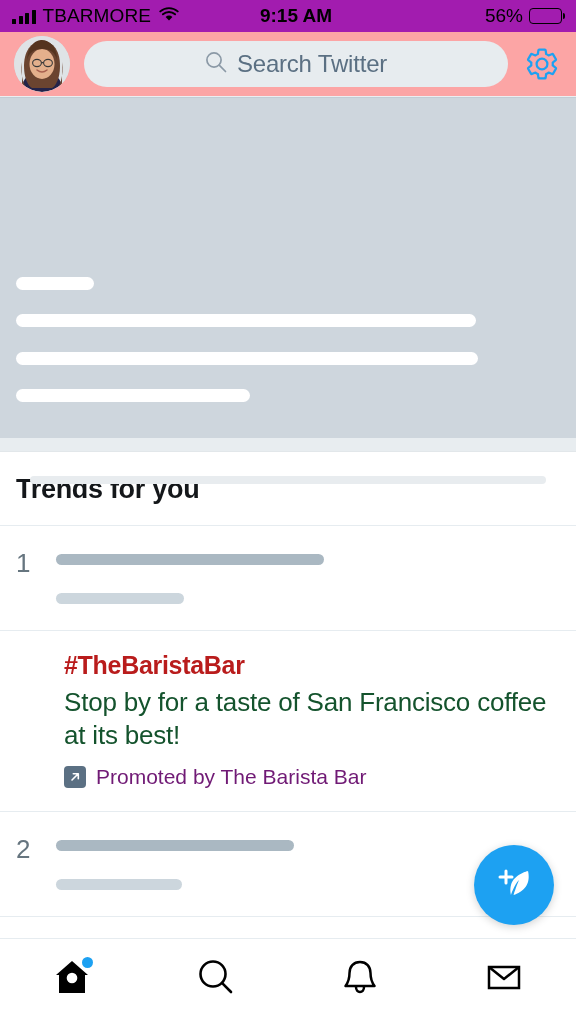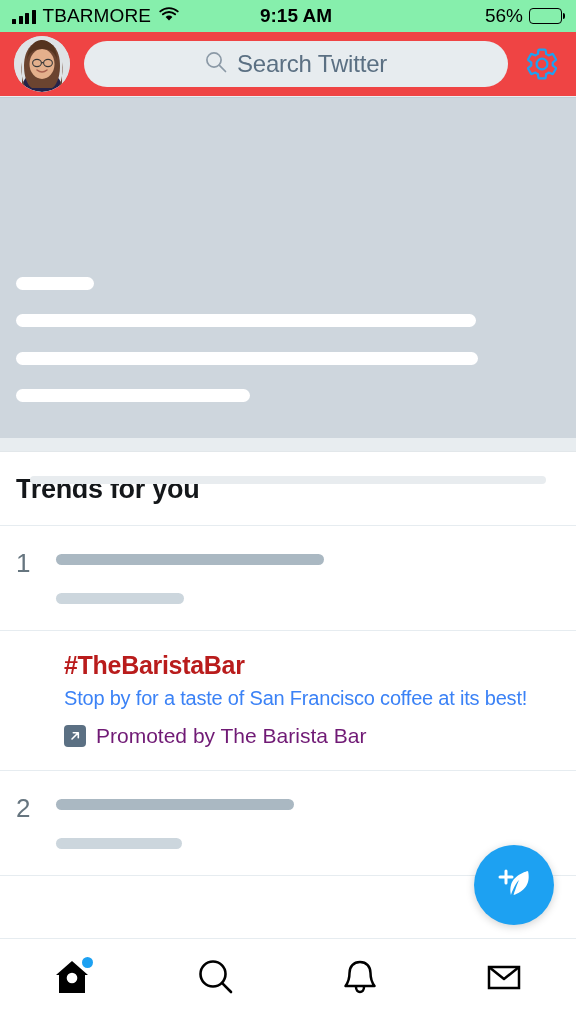--- a/index.html
+++ b/index.html
@@ -9,21 +9,21 @@
     font-family:"Liberation Sans", sans-serif;
     overflow:hidden;
   }
   .screen { position:relative; width:576px; height:1024px; background:#fff; display:flex; flex-direction:column; }
 
   
   .statusbar {
     height:32px; flex:0 0 32px;
     display:flex; align-items:center;
     padding:0 14px 0 12px;
-    background:#86efac;
+    background:#a21caf;
     position:relative;
   }
   .sb-left { display:flex; align-items:center; gap:7px; }
   .signal { display:flex; align-items:flex-end; gap:2.5px; height:15px; }
   .signal i { display:block; width:4px; background:#000; border-radius:0.5px; }
   .signal i:nth-child(1){height:5px;}
   .signal i:nth-child(2){height:8px;}
   .signal i:nth-child(3){height:11px;}
   .signal i:nth-child(4){height:14px;}
   .carrier { font-size:19px; color:#000; letter-spacing:0.1px; font-family:"Liberation Sans", sans-serif; }
@@ -39,21 +39,21 @@
   .batt:after {
     content:""; position:absolute; right:-4px; top:50%; transform:translateY(-50%);
     width:2.5px; height:6px; background:#000; border-radius:0 2px 2px 0;
   }
 
   
   .header {
     height:65px; flex:0 0 65px;
     display:flex; align-items:center;
     padding:0 14px 0 14px; gap:14px;
-    background:#ef4444;
+    background:#fca5a5;
     border-bottom:1px solid #eceff1;
   }
   .avatar {
     width:56px; height:56px; border-radius:50%;
     flex:0 0 56px; overflow:hidden; position:relative;
     background:#d8dce0;
   }
   .searchbar {
     flex:1 1 auto; height:46px;
     background:#e7ecef; border-radius:23px;
@@ -91,21 +91,21 @@
     line-height:1; padding-top:2px;
   }
   .trend-bars { flex:1 1 auto; padding-top:6px; }
   .sk-line { border-radius:6px; height:11px; }
   .sk-dark { background:#aab8c2; }
   .sk-light { background:#ccd6dd; margin-top:28px; }
 
   
   .promoted { padding:20px 16px 22px 64px; }
   .promo-tag { font-size:25px; font-weight:bold; color:#b91c1c; letter-spacing:-0.3px; }
-  .promo-body { font-size:20px; color:#3b82f6; line-height:1.28; margin-top:6px; letter-spacing:-0.2px; }
+  .promo-body { font-size:26px; color:#14532d; line-height:1.28; margin-top:6px; letter-spacing:-0.2px; }
   .promo-by { display:flex; align-items:center; gap:10px; margin-top:12px; }
   .promo-badge {
     width:22px; height:22px; flex:0 0 22px;
     background:#5b7083; border-radius:4px;
     display:flex; align-items:center; justify-content:center;
   }
   .promo-by-text { font-size:21px; color:#701a75; }
 
   .partial-bar {
     position:absolute; left:30px; width:516px; height:8px;

